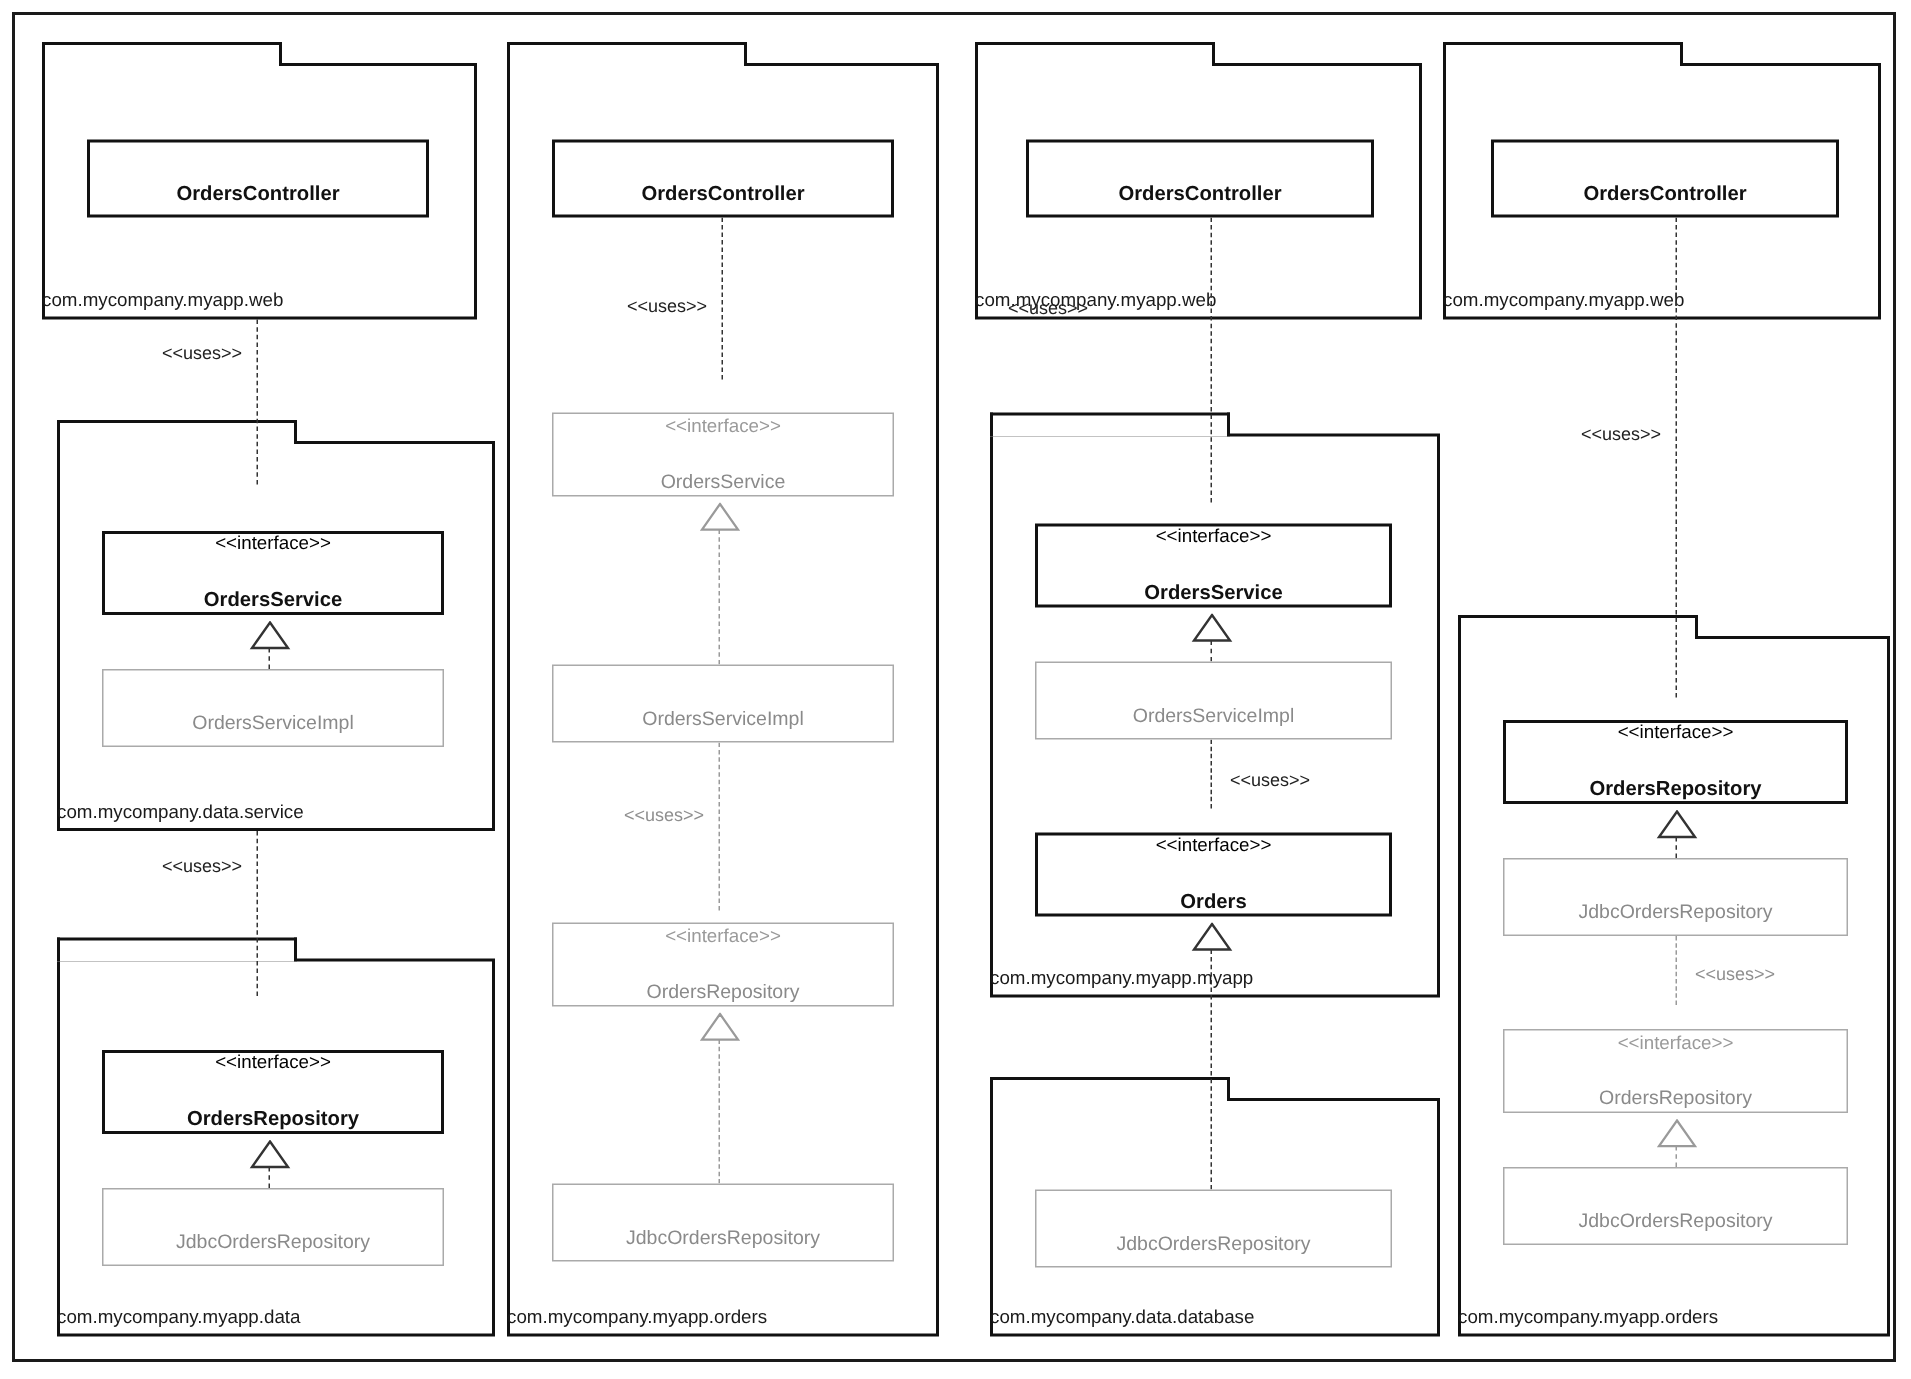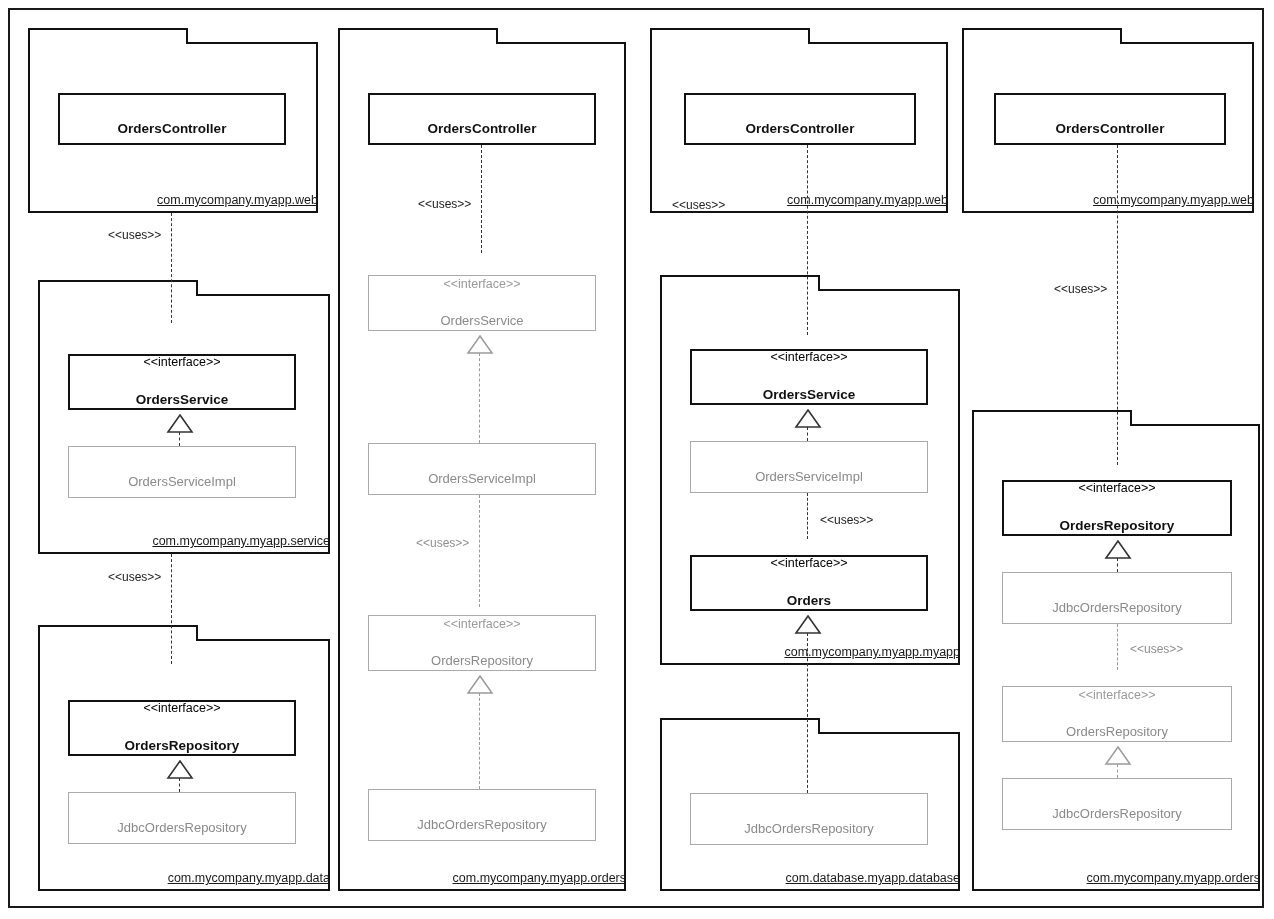--- a/index.html
+++ b/index.html
@@ -54,26 +54,25 @@
     box-sizing: border-box;
     border: 2px solid #111;
     background: #ffffff;
     z-index: 2;
   }
   .pkg-label {
     position: absolute;
     left: 0;
     right: 0;
     bottom: 6px;
-    text-align: right;
+    text-align: left;
     font-size: 12.5px;
     color: #1a1a1a;
     z-index: 4;
     white-space: nowrap;
-    text-decoration: underline;
   }
   
   .cls {
     position: absolute;
     box-sizing: border-box;
     background: #ffffff;
     border: 2px solid #111;
     z-index: 6;
     display: flex;
     flex-direction: column;
@@ -147,21 +146,21 @@
 
     <div class="dash" style="left:151px; top:203px; height:110px;"></div>
     <svg class="arrow-open" style="left:143px; top:303px;" width="18" height="16" viewBox="0 0 18 16">
       <path d="M1 1 L9 13 L17 1" fill="none" stroke="#333" stroke-width="1.6"></path>
     </svg>
     <div class="uses-label" style="left:88px; top:218px;">&lt;&lt;uses&gt;&gt;</div>
 
     <div class="pkg" style="left:18px; top:270px; width:292px; height:274px;">
       <div class="tab" style="width:160px;"></div>
       <div class="body"></div>
-      <div class="pkg-label">com.mycompany.myapp.service</div>
+      <div class="pkg-label">com.mycompany.data.service</div>
     </div>
     <div class="cls" style="left:48px; top:344px; width:228px; height:56px;">
       <div class="stereo">&lt;&lt;interface&gt;&gt;</div>
       <div class="nm">OrdersService</div>
     </div>
 
     <svg class="tri" style="left:146px; top:404px;" width="28" height="20" viewBox="0 0 28 20">
       <path d="M14 1 L26 18 L2 18 Z" fill="#ffffff" stroke="#333" stroke-width="1.6"></path>
     </svg>
     <div class="dash" style="left:159px; top:422px; height:14px;"></div>
@@ -293,21 +292,21 @@
       <div class="nm">Orders</div>
     </div>
     <svg class="tri" style="left:152px; top:605px;" width="28" height="20" viewBox="0 0 28 20">
       <path d="M14 1 L26 18 L2 18 Z" fill="#ffffff" stroke="#333" stroke-width="1.6"></path>
     </svg>
     <div class="dash" style="left:165px; top:623px; height:160px;"></div>
 
     <div class="pkg" style="left:18px; top:708px; width:300px; height:173px;">
       <div class="tab" style="width:160px;"></div>
       <div class="body"></div>
-      <div class="pkg-label">com.database.myapp.database</div>
+      <div class="pkg-label">com.mycompany.data.database</div>
     </div>
     <div class="cls light" style="left:48px; top:783px; width:238px; height:52px;">
       <div class="nm">JdbcOrdersRepository</div>
     </div>
   </div>
 
   <div class="col" style="left:944px; width:305px;">
 
     <div class="pkg" style="left:8px; top:18px; width:292px; height:185px;">
       <div class="tab" style="width:160px;"></div>

